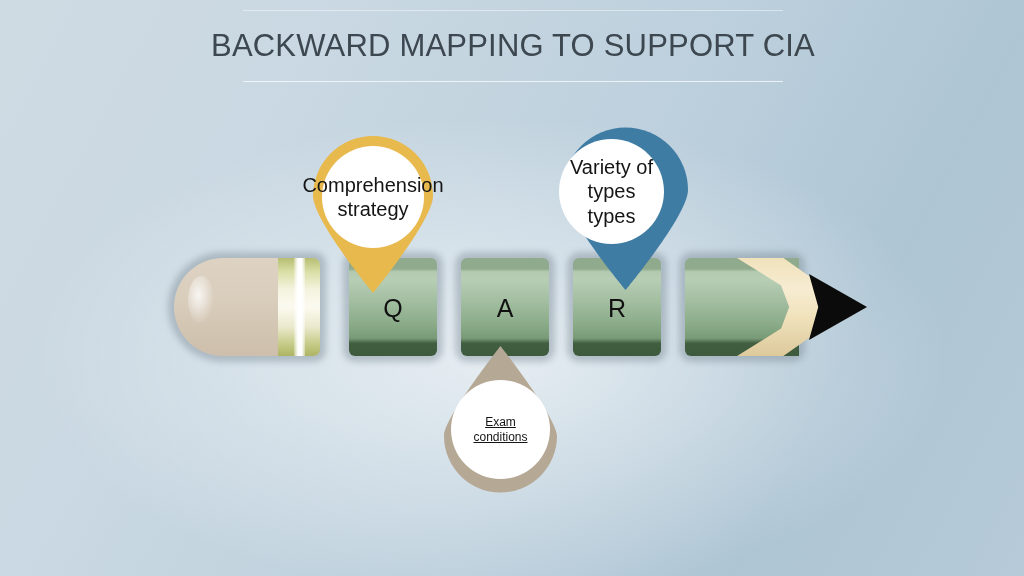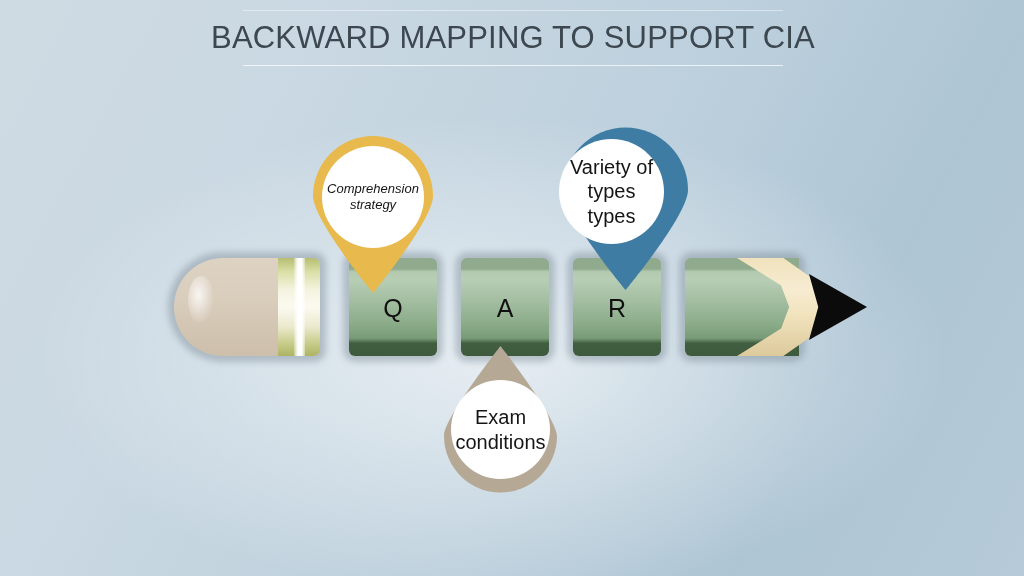--- a/index.html
+++ b/index.html
@@ -22,21 +22,21 @@
       linear-gradient(118deg, #cfdbe3 0%, #c9d8e2 26%, #bdd0dd 55%, #aec5d4 78%, #b6cad8 100%);
     overflow: hidden;
   }
 
   
   #title-box {
     position: absolute;
     left: 243px;
     top: 10px;
     width: 540px;
-    height: 56px;
+    height: 72px;
     box-sizing: border-box;
     border-top: 1px solid rgba(255,255,255,0.45);
     border-bottom: 1px solid rgba(255,255,255,0.72);
     display: flex;
     align-items: center;
     justify-content: center;
   }
   #title-text {
     font-size: 31px;
     letter-spacing: 0.2px;
@@ -212,32 +212,32 @@
     align-items: center;
     justify-content: center;
     text-align: center;
     line-height: 1.22;
     color: #151515;
   }
 
   #pin-comprehension { left: 303px; top: 128px; width: 140px; height: 165px; }
   #pin-comprehension .pin-circle {
     left: 19px; top: 18px; width: 102px; height: 102px;
-    font-size: 13px;
-    font-style: italic;
+    font-size: 20px;
   }
   #pin-variety { left: 553px; top: 120px; width: 145px; height: 170px; }
   #pin-variety .pin-circle {
     left: 6px; top: 19px; width: 105px; height: 105px;
     font-size: 20px;
   }
   #pin-exam { left: 434px; top: 346px; width: 133px; height: 156px; }
   #pin-exam .pin-circle {
     left: 17px; top: 34px; width: 99px; height: 99px;
-    font-size: 20px;
+    font-size: 12px;
+    text-decoration: underline;
   }
 
   .pin-label { padding: 0 6px; }
 </style>
 </head>
 <body>
 
 <div id="slide">
 
   <div id="title-box">

